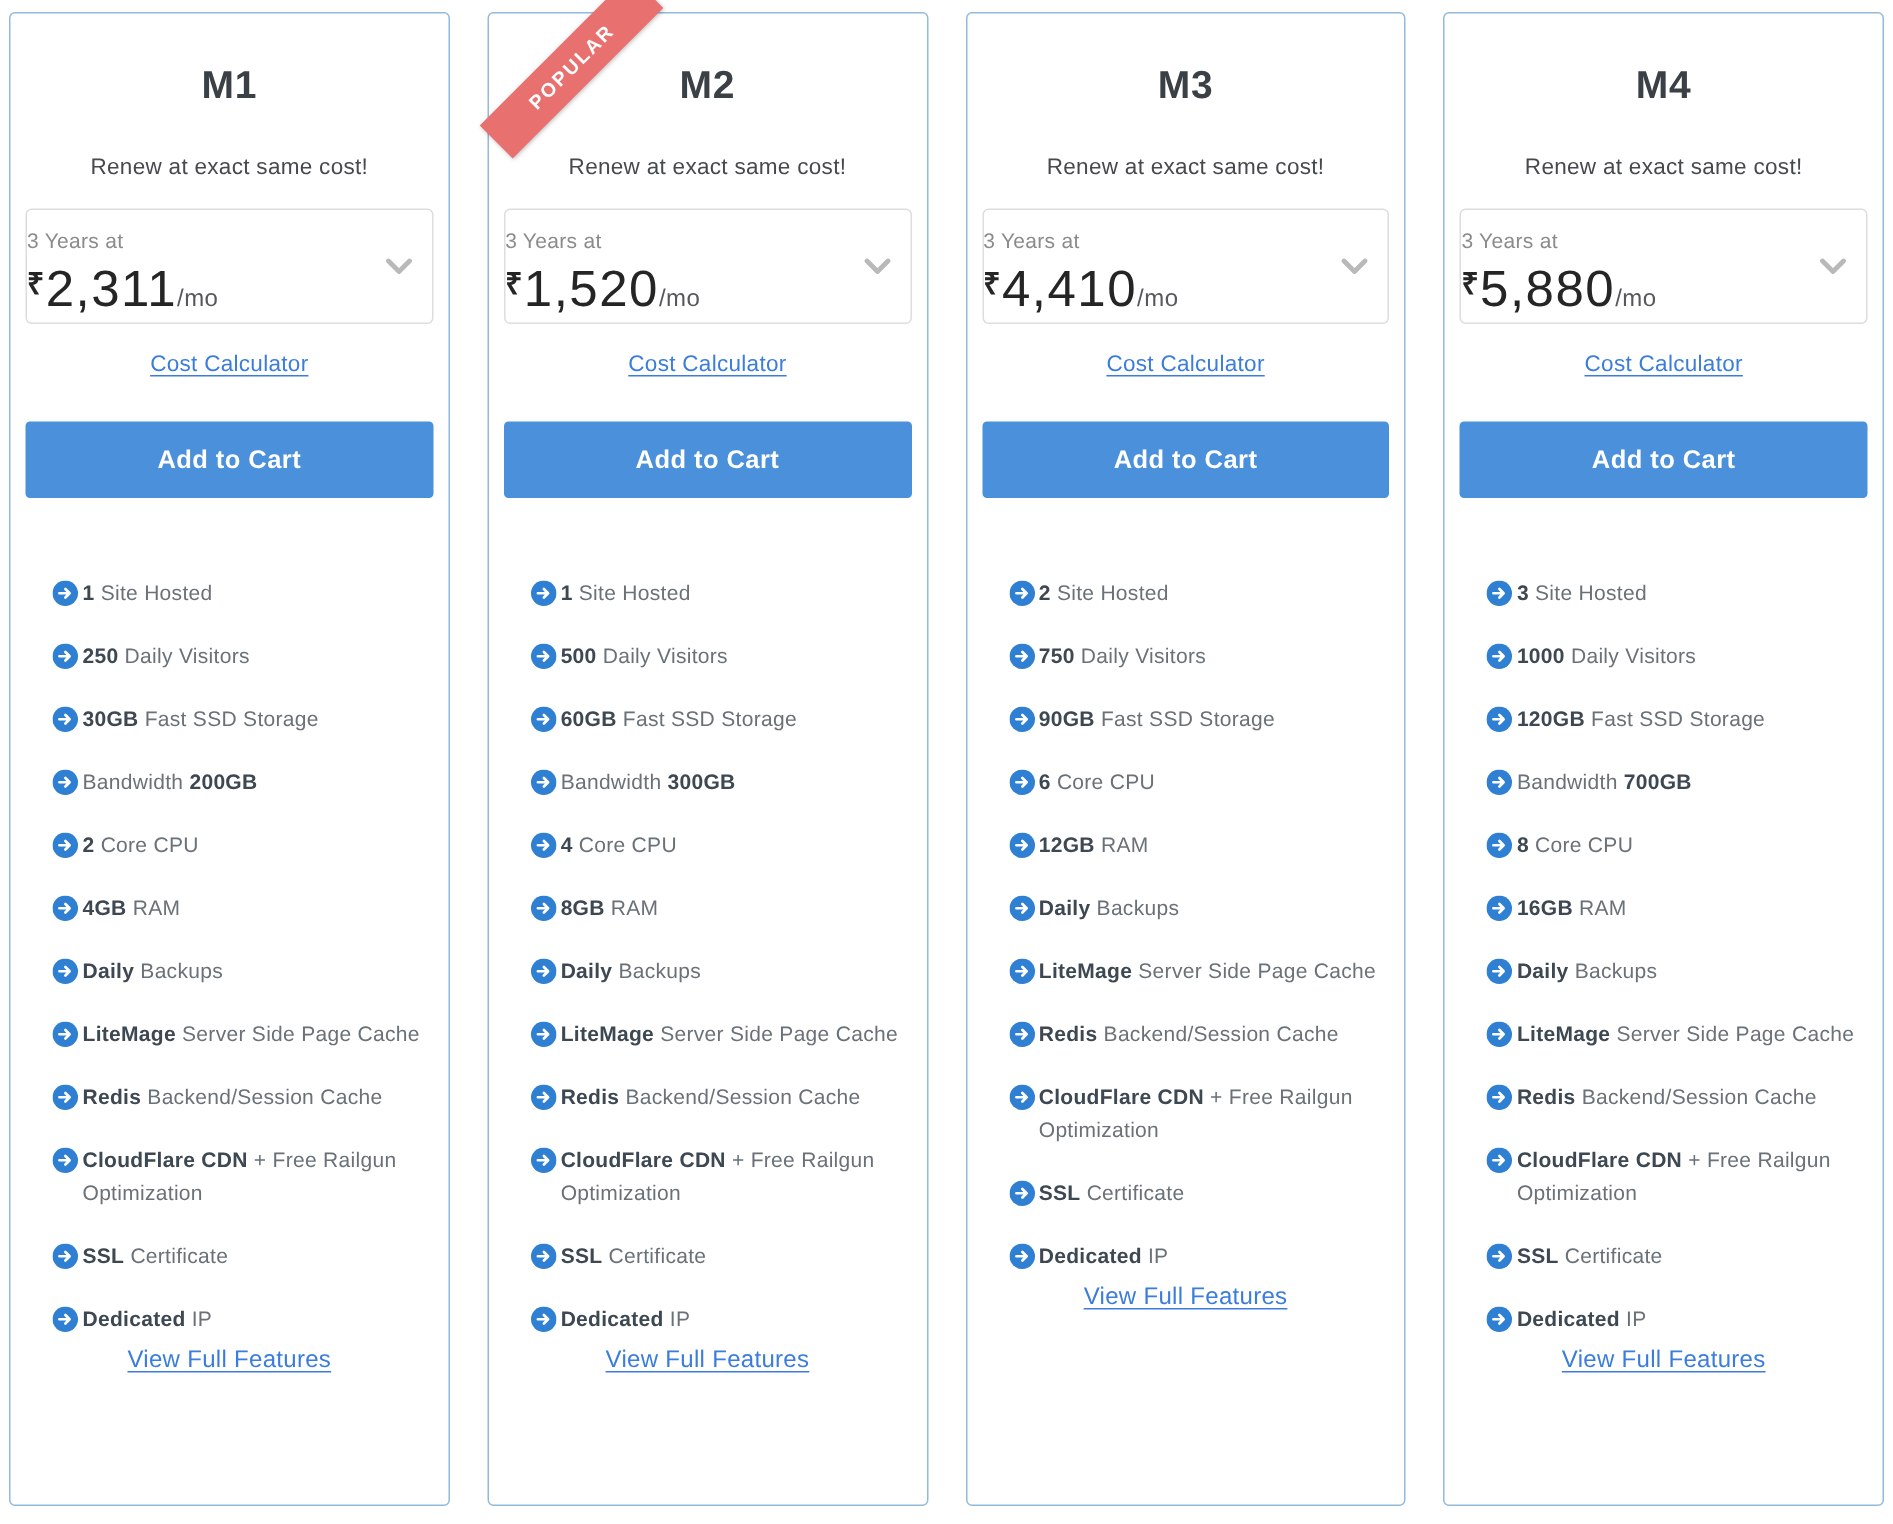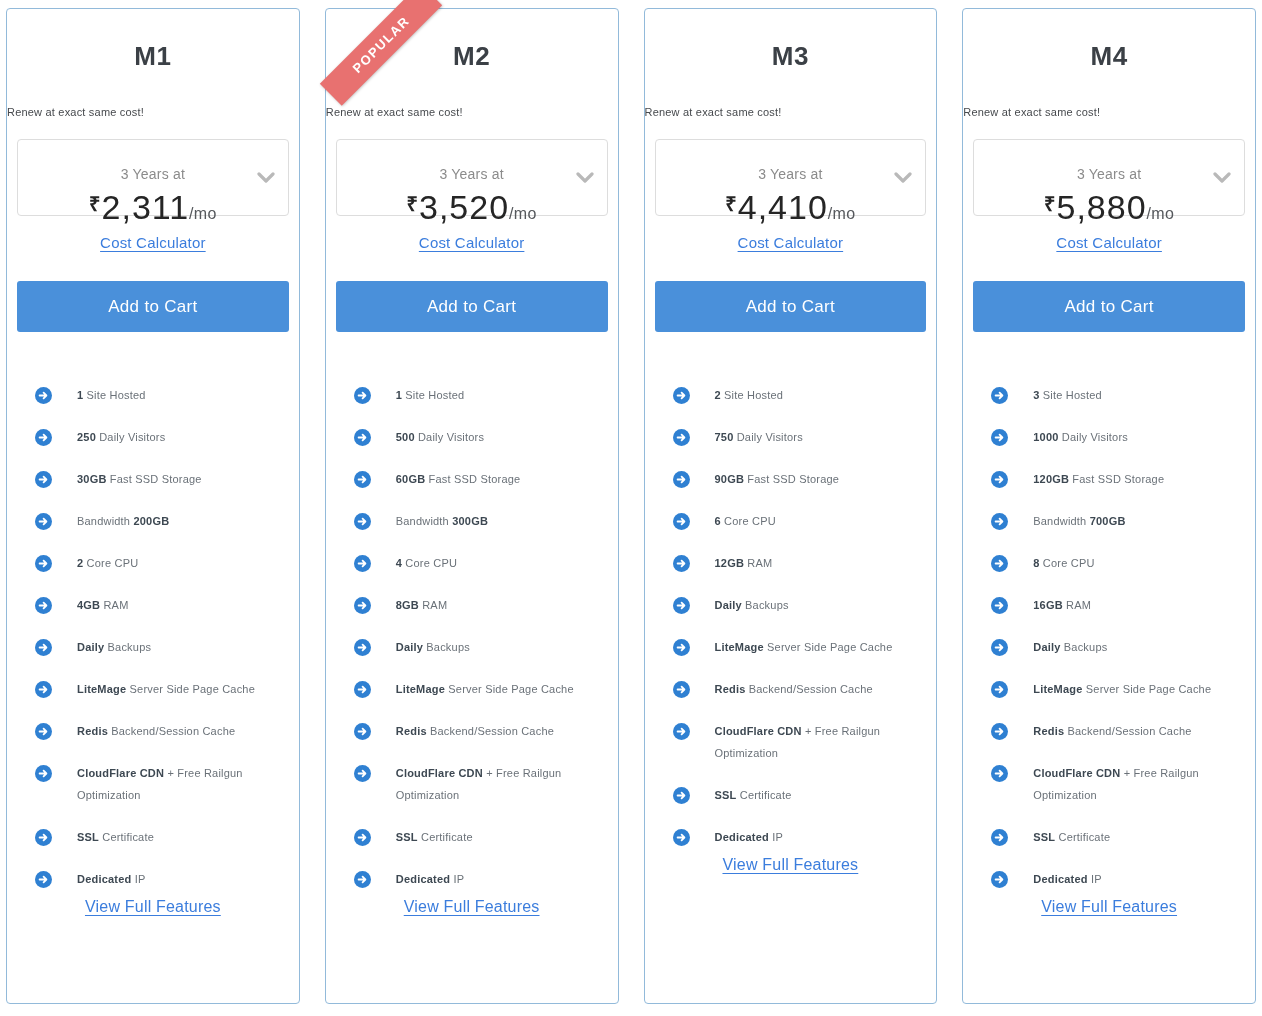--- a/index.html
+++ b/index.html
@@ -57,33 +57,33 @@
     margin:0;
     text-align:center;
     font-size:26px;
     font-weight:700;
     color:var(--text-dark);
     line-height:38px;
     letter-spacing:0.5px;
   }
   .renew{
     margin:26px 0 0 0;
-    font-size:11px;
+    text-align:center;
+    font-size:15px;
     color:#46494d;
     line-height:22px;
     letter-spacing:0.2px;
   }
   .price-select{
     position:relative;
     margin:16px 10px 0 10px;
     border:1px solid var(--box-border);
     border-radius:4px;
     height:77px;
-    padding-top:24px;
-    text-align:center;
+    padding-top:10px;
     cursor:pointer;
     background:#fff;
   }
   .term{
     font-size:14px;
     color:#8b8b8b;
     line-height:21px;
     letter-spacing:0.2px;
   }
   .price-line{
@@ -129,35 +129,35 @@
     display:block;
     margin:27px 10px 0 10px;
     width:calc(100% - 20px);
     height:51px;
     background:var(--accent-blue);
     color:#fff;
     border:none;
     border-radius:3px;
     font-family:"Liberation Sans", sans-serif;
     font-size:17px;
-    font-weight:400;
+    font-weight:700;
     letter-spacing:0.3px;
     cursor:pointer;
   }
   ul.features{
     list-style:none;
     margin:52px 0 0 0;
     padding:0 18px 0 28px;
   }
   ul.features li{
     display:flex;
     align-items:flex-start;
-    gap:25px;
+    gap:3px;
     margin-bottom:20px;
-    font-size:11px;
+    font-size:14px;
     line-height:22px;
     color:var(--text-gray);
     letter-spacing:0.2px;
   }
   ul.features li:last-child{margin-bottom:0;text-align:center;}
   ul.features b{
     color:var(--text-bold);
     font-weight:700;
   }
   .bullet{flex:0 0 auto;margin-top:3px;line-height:0;}
@@ -315,21 +315,21 @@
 
   <section class="card">
     <div class="ribbon">
       <span>POPULAR</span>
     </div>
     <h2 class="title">M2</h2>
     <p class="renew">Renew at exact same cost!</p>
     <div class="price-select">
       <div class="term">3 Years at</div>
       <div class="price-line">
-        <span class="rupee">₹</span><span class="amount">3,520</span><span class="permo">/mo</span>
+        <span class="rupee">₹</span><span class="amount">1,520</span><span class="permo">/mo</span>
       </div>
       <span class="chev">
         <svg width="18" height="12" viewBox="0 0 18 12">
             <path d="M2 2l7 7 7-7" fill="none" stroke="#b9b9b9" stroke-width="3.2" stroke-linecap="round" stroke-linejoin="round"></path>
           </svg>
       </span>
     </div>
     <div class="calc-link-row">
       <a class="link">Cost Calculator</a>
     </div>

